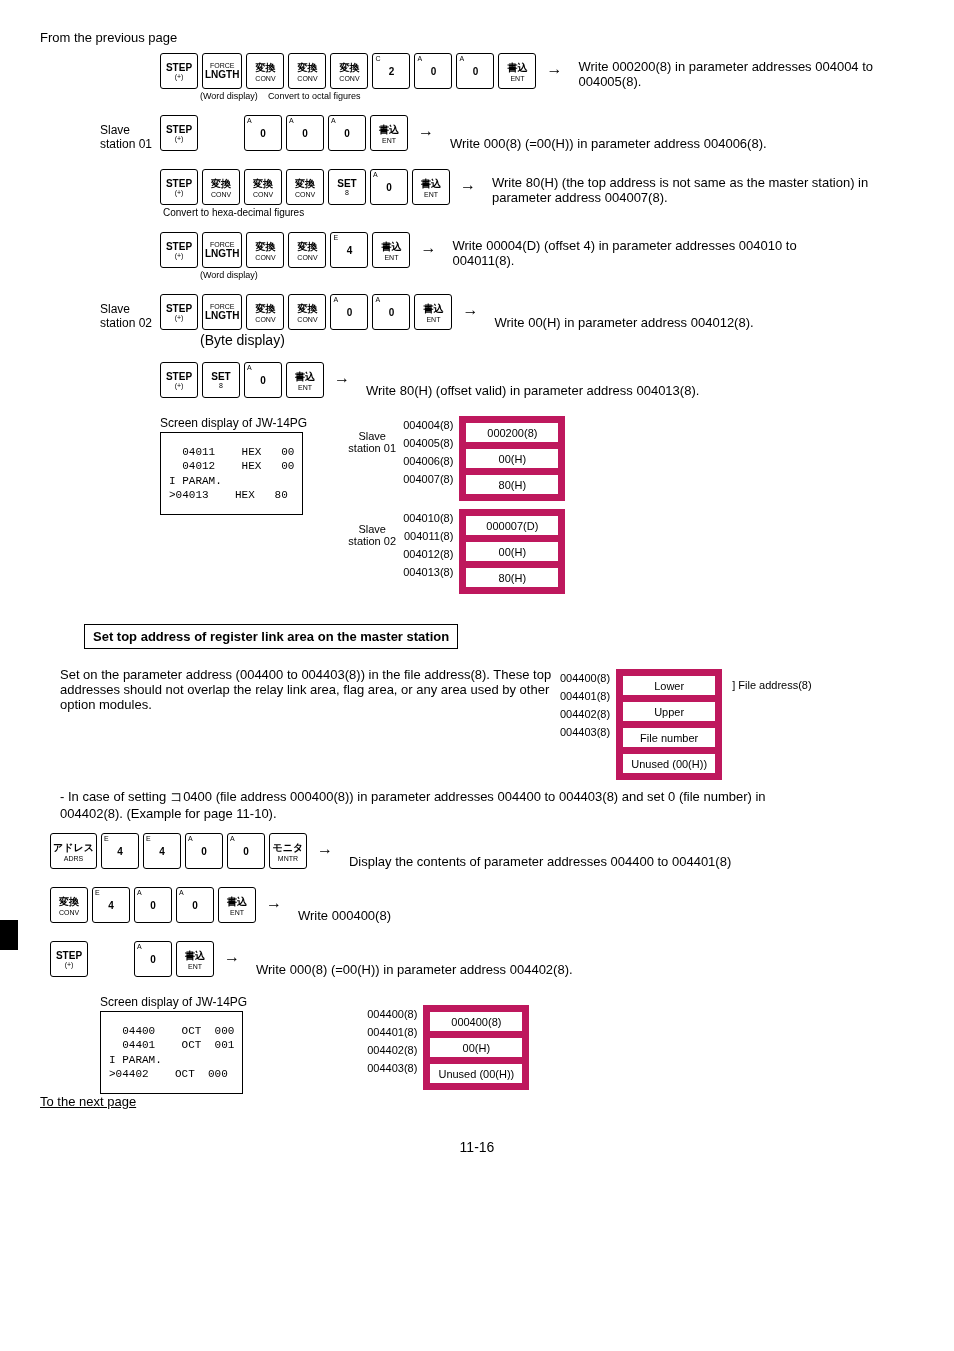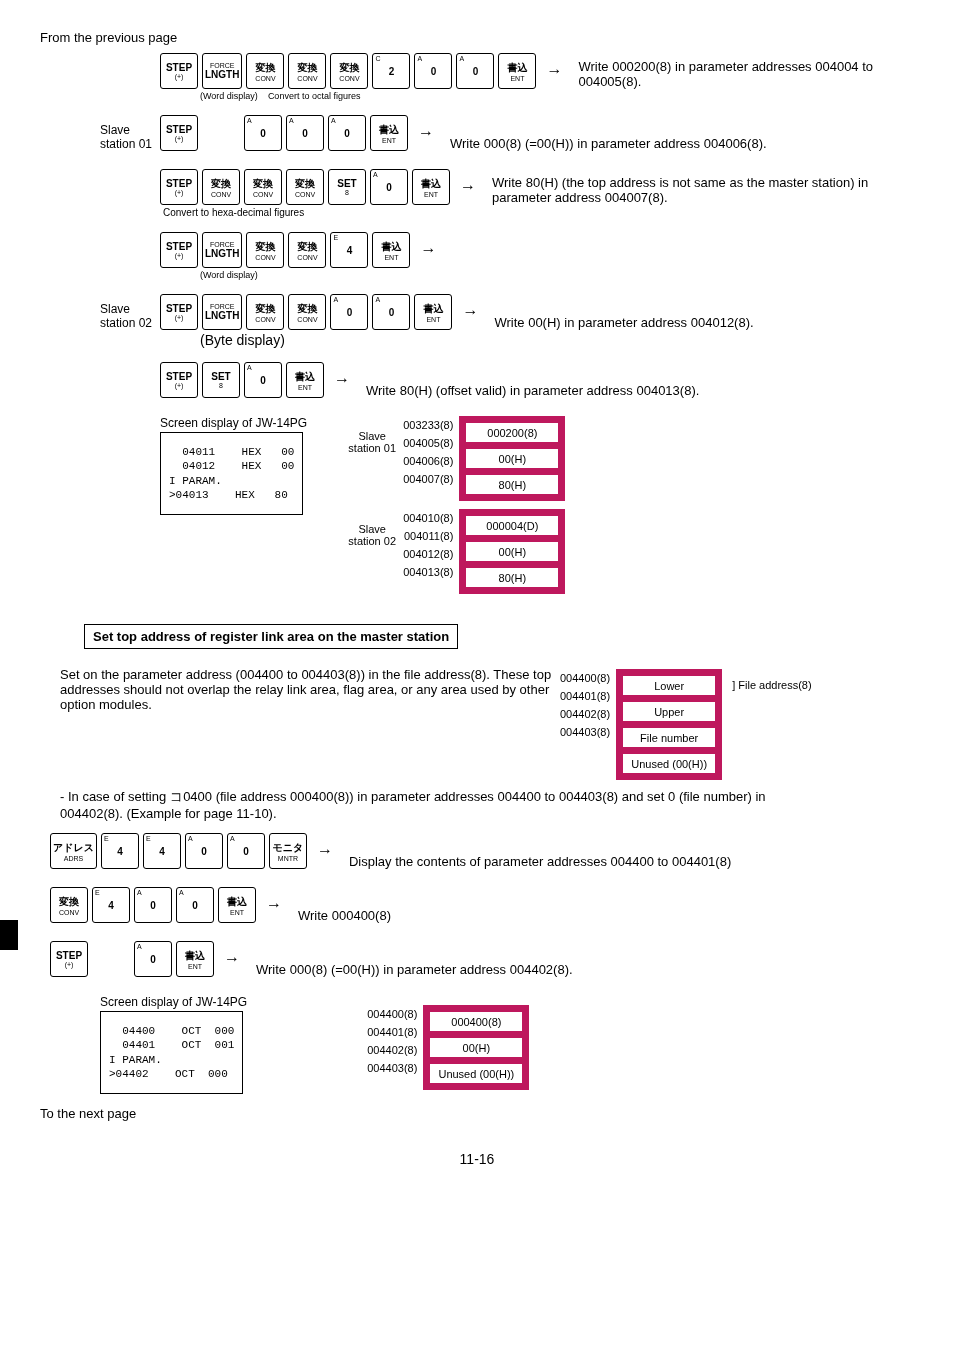--- a/index.html
+++ b/index.html
@@ -275,20 +275,21 @@
     <div class="key">
           <span class="sup">E</span>
           <span class="main">4</span>
         </div>
     <div class="key">
           <span class="main">書込</span>
           <span class="sub">ENT</span>
         </div>
     <div class="arrow">→</div>
   </div>
+  <div class="desc">Write 00004(D) (offset 4) in parameter addresses 004010 to 004011(8).</div>
 </div>
 <div style="margin-left:100px;margin-top:-16px;margin-bottom:14px;font-size:9px;">(Word display)</div>
 
 <div class="tree-line">
   <div class="side-label">Slave station 02</div>
   <div class="keyseq">
     <div class="key">
           <span class="main">STEP</span>
           <span class="sub">(+)</span>
         </div>
@@ -352,21 +353,21 @@
     <div class="screen-box" style="margin-left:60px;">  04011    HEX   00
   04012    HEX   00
 I PARAM.
 &gt;04013    HEX   80</div>
   </div>
   <div class="row-flex" style="gap:20px;">
     <div>
       <div class="mem-map">
         <div style="font-size:11px;text-align:center;width:50px;padding-top:14px;">Slave station 01</div>
         <div class="mem-col-labels">
-          <div>003233(8)</div>
+          <div>004004(8)</div>
               <div>004005(8)</div>
               <div>004006(8)</div>
               <div>004007(8)</div>
         </div>
         <table class="mem-boxes">
           <tbody>
                 <tr>
                   <td rowspan="2">000200(8)</td>
                 </tr>
                 <tr></tr>
@@ -383,21 +384,21 @@
         <div style="font-size:11px;text-align:center;width:50px;padding-top:14px;">Slave station 02</div>
         <div class="mem-col-labels">
           <div>004010(8)</div>
               <div>004011(8)</div>
               <div>004012(8)</div>
               <div>004013(8)</div>
         </div>
         <table class="mem-boxes">
           <tbody>
                 <tr>
-                  <td rowspan="2">000004(D)</td>
+                  <td rowspan="2">000007(D)</td>
                 </tr>
                 <tr></tr>
           <tr>
                   <td>00(H)</td>
                 </tr>
           <tr>
                   <td>80(H)</td>
                 </tr>
         </tbody>
             </table>
@@ -546,15 +547,15 @@
             <td>00(H)</td>
           </tr>
       <tr>
             <td>Unused (00(H))</td>
           </tr>
     </tbody>
       </table>
   </div>
 </div>
 
-<div style="font-size:13px;margin-top:12px;">To the next page</div>
+<div style="font-size:13px;margin-top:0;text-decoration:underline;">To the next page</div>
 
 <div class="page-num">11-16</div>
 
 </body></html>

